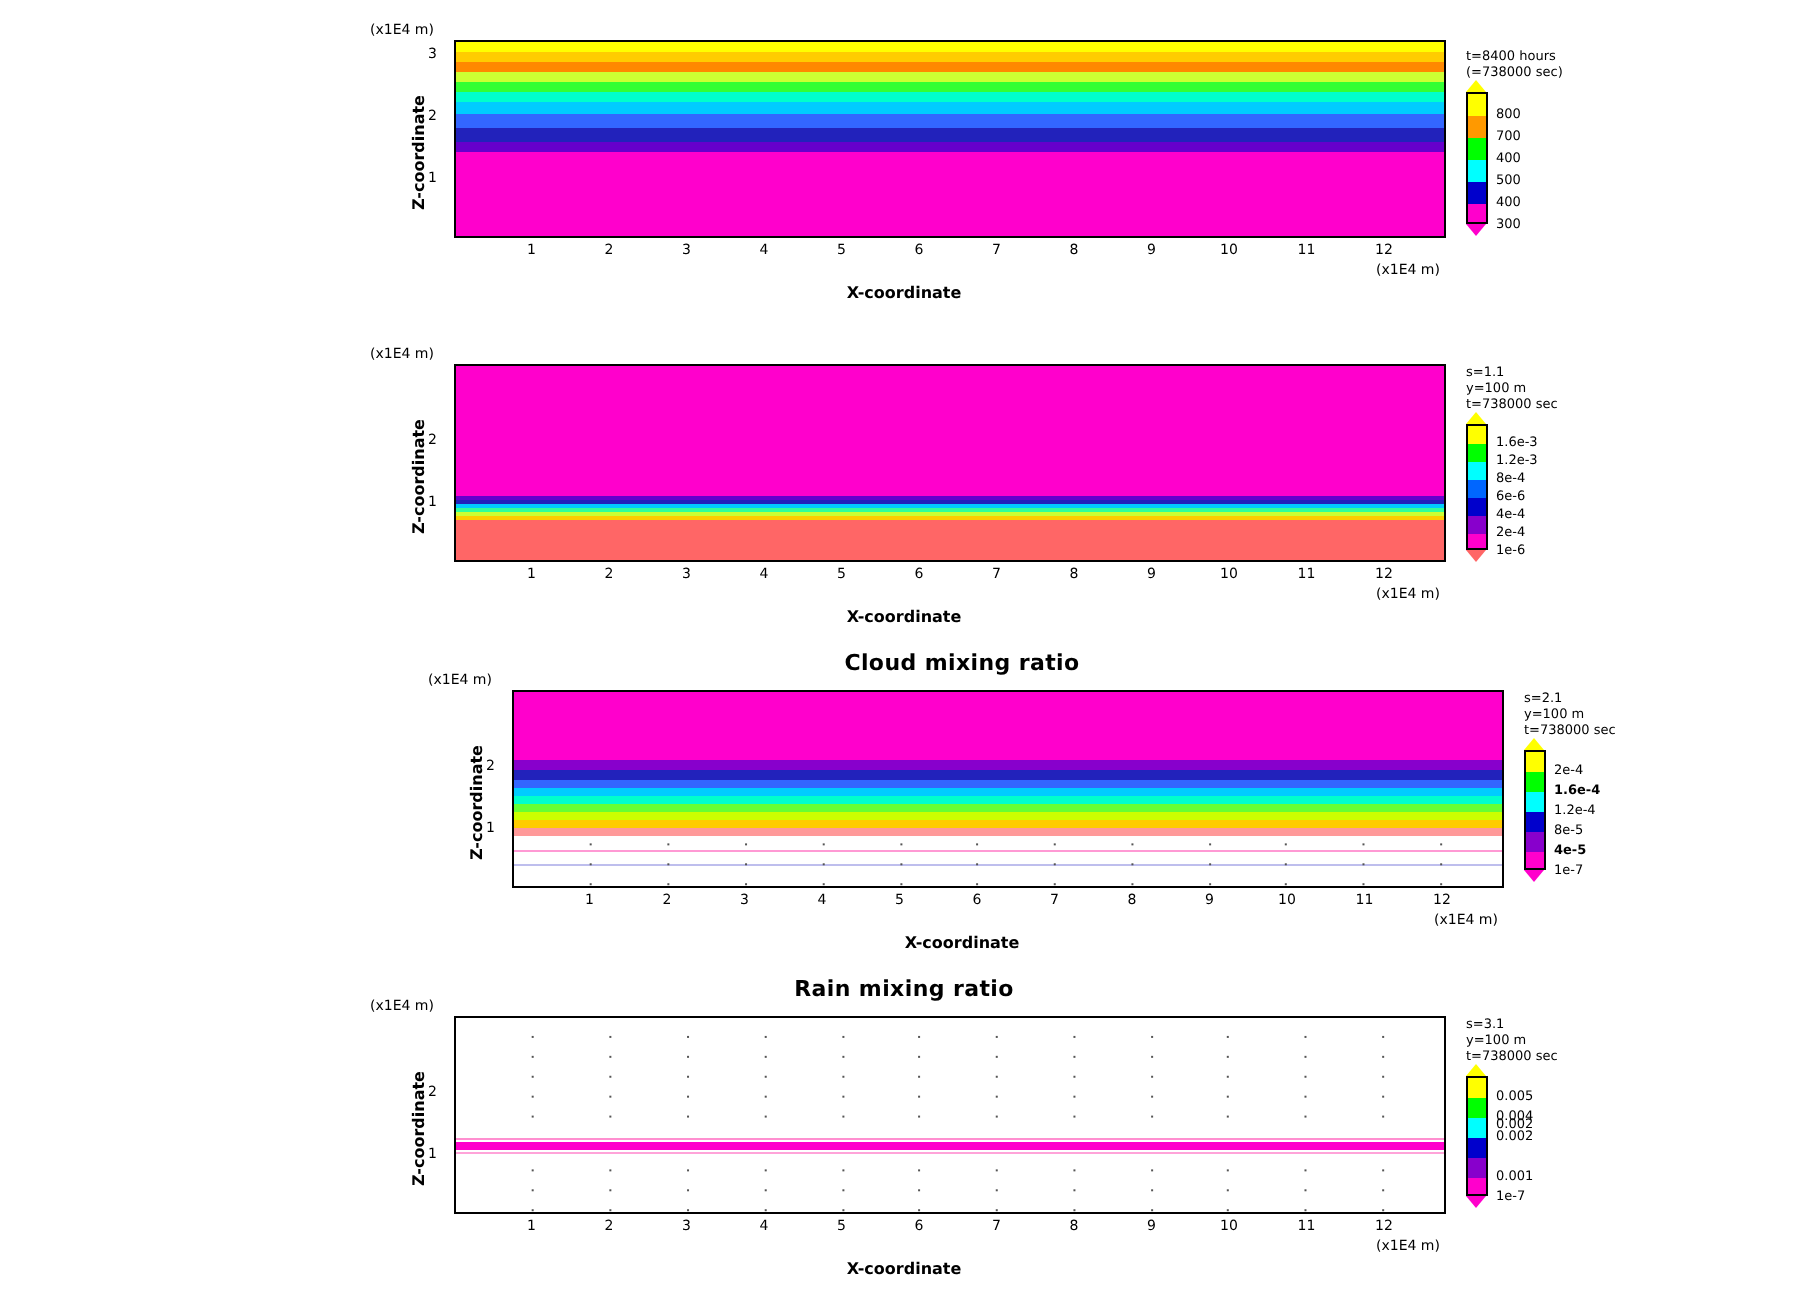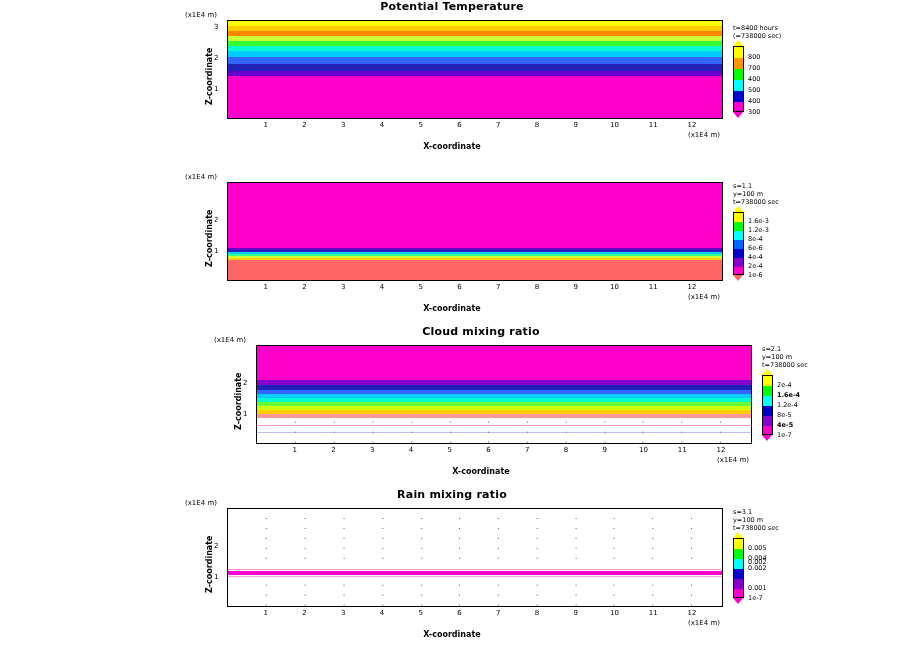--- a/index.html
+++ b/index.html
@@ -24,21 +24,20 @@
   .cblabel{position:absolute;white-space:nowrap;transform:translateY(-50%);}
   .cbhead{position:absolute;font-size:6.5px;white-space:nowrap;line-height:8px;}
   .arrow-up{position:absolute;width:0;height:0;border-left:5.5px solid transparent;border-right:5.5px solid transparent;}
   .arrow-dn{position:absolute;width:0;height:0;border-left:5.5px solid transparent;border-right:5.5px solid transparent;}
   .rainline{position:absolute;left:0;width:100%;}
 </style>
 </head>
 <body>
 
 <div class="panel" style="top:0px;height:158px;">
-  <div class="title" style="top:0px;">Potential Temperature</div>
   <div class="axis-unit-top" style="left:185px;top:11px;">(x1E4 m)</div>
   <div class="ylabel" style="left:205px;top:105px;">Z-coordinate</div>
   <div class="plotbox" style="left:227px;top:20px;width:496px;height:99px;">
     <div class="bands">
       <div class="band" style="top:0px;height:5px;background:#ffff00;"></div>
       <div class="band" style="top:5px;height:5px;background:#ffcc00;"></div>
       <div class="band" style="top:10px;height:5px;background:#ff8800;"></div>
       <div class="band" style="top:15px;height:5px;background:#ccff33;"></div>
       <div class="band" style="top:20px;height:5px;background:#33ff33;"></div>
       <div class="band" style="top:25px;height:5px;background:#00ffcc;"></div>

